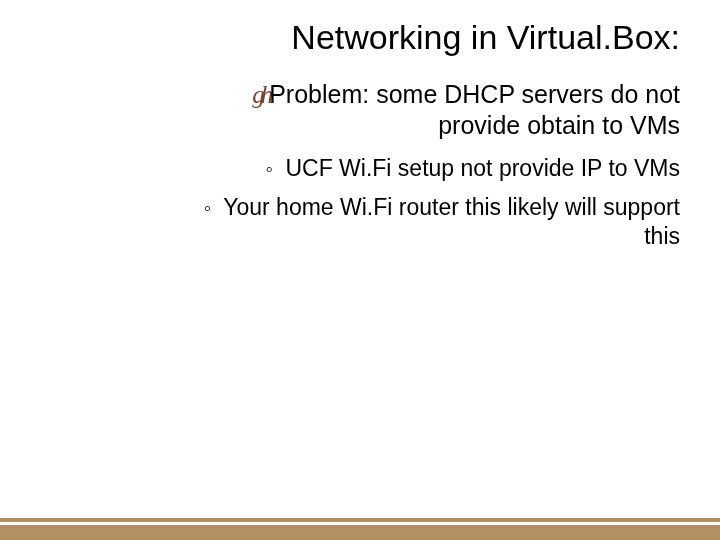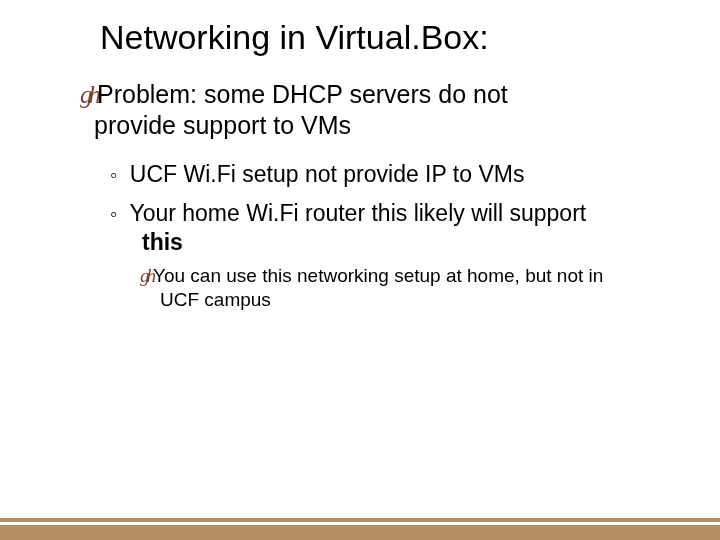--- a/index.html
+++ b/index.html
@@ -1,15 +1,15 @@
 <!DOCTYPE html>
 <html><head>
 <meta charset="utf-8">
 <style>
-  * { margin: 0; padding: 0; box-sizing: border-box; }
+  * { margin: 0; padding: 0; box-sizing: border-box; text-align: right; }
   html, body { width: 720px; height: 540px; overflow: hidden; }
   body {
     background: #ffffff;
     font-family: Arial, Helvetica, sans-serif;
     color: #000;
     position: relative;
   }
   .slide {
     width: 720px;
     height: 540px;
@@ -23,21 +23,21 @@
     line-height: 1.15;
     margin-bottom: 22px;
     margin-left: 8px;
     color: #000;
   }
   .title .line2 { margin-left: 44px; display: block; }
   .lvl1 {
     font-size: 25px;
     line-height: 1.2;
     margin-left: -12px;
-    margin-bottom: 20px;
+    margin-bottom: 14px;
   }
   .lvl1 .bullet {
     font-family: Georgia, 'Times New Roman', serif;
     font-style: italic;
     color: #7a3f2e;
     margin-right: 0px;
     letter-spacing: -4px;
     font-size: 25px;
   }
   .lvl1 .cont { display: block; margin-left: 14px; }
@@ -46,21 +46,21 @@
     line-height: 1.25;
     margin-left: 18px;
     margin-bottom: 8px;
     margin-top: 10px;
   }
   .lvl2 .bullet {
     color: #000;
     margin-right: 6px;
     font-size: 21px;
   }
-  .lvl2 .cont { display: block; margin-left: 32px; font-weight: bold; }
+  .lvl2 .cont { display: block; margin-left: 32px; }
   .lvl3 {
     font-size: 19px;
     line-height: 1.25;
     margin-left: 48px;
     margin-bottom: 8px;
     margin-top: 6px;
   }
   .lvl3 .bullet {
     font-family: Georgia, 'Times New Roman', serif;
     font-style: italic;
@@ -87,37 +87,33 @@
 <body>
 
 <div class="slide">
 
   <div class="title">
     <span>Networking in Virtual.Box:</span>
   </div>
 
   <div class="lvl1">
     <span class="bullet">gh</span><span>Problem: some DHCP servers do not</span>
-    <span class="cont">provide support to VMs</span>
+    <span class="cont">provide obtain to VMs</span>
   </div>
 
   <div class="lvl2">
     <span class="bullet">◦</span><span> UCF Wi.Fi setup not provide IP to VMs</span>
   </div>
 
 
   <div class="lvl2">
     <span class="bullet">◦</span><span> Your home Wi.Fi router this likely will support</span>
     <span class="cont">this</span>
   </div>
 
-  <div class="lvl3">
-    <span class="bullet">gh</span><span>You can use this networking setup at home, but not in</span>
-    <span class="cont">UCF campus</span>
-  </div>
 
   <div class="brand-stripes">
     <div class="stripe1"></div>
     <div class="gap1"></div>
     <div class="stripe2"></div>
   </div>
 
 </div>
 
 </body></html>

